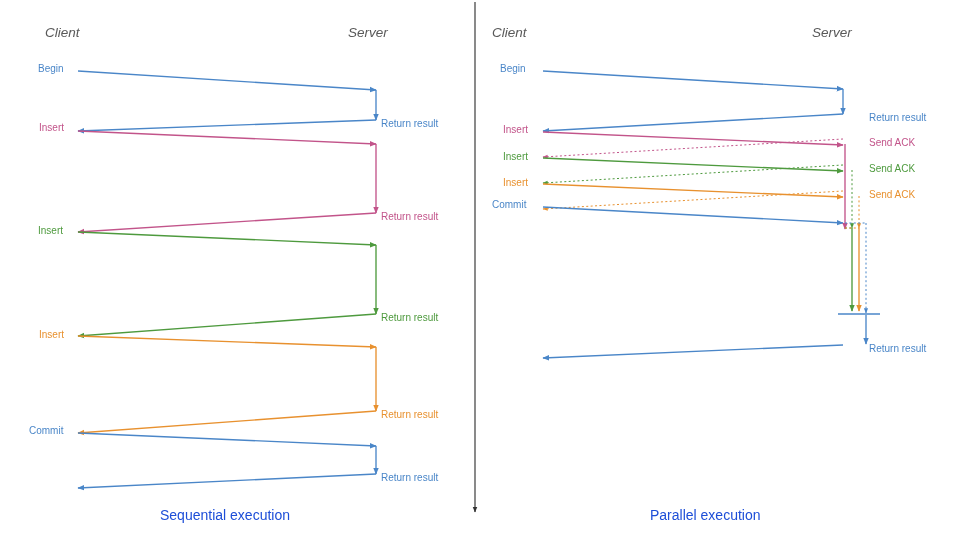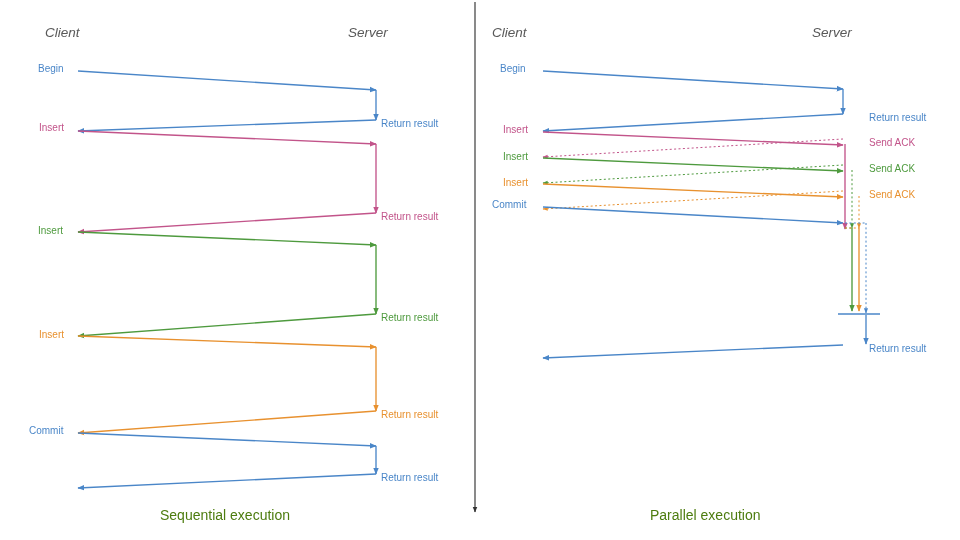--- a/index.html
+++ b/index.html
@@ -2,21 +2,21 @@
 <html><head>
 <meta charset="utf-8">
 <style>
   html,body{margin:0;padding:0;background:#ffffff;}
   body{width:960px;height:540px;overflow:hidden;
        font-family:"Liberation Sans","DejaVu Sans",sans-serif;}
   #stage{position:relative;width:856px;height:540px;background:#fff;padding-left:7px;}
   svg.layer{position:absolute;left:0;top:0;width:960px;height:540px;}
   .lbl{position:absolute;white-space:nowrap;font-size:10px;line-height:1;}
   .actor{font-style:italic;color:#595959;font-size:13.5px;}
-  .caption{color:#4d7c0f;font-size:14px;}
+  .caption{color:#1d4ed8;font-size:14px;}
   .timelbl{color:#202020;font-size:12.5px;margin-top:35px;}
 </style>
 </head>
 <body>
 
 <div id="stage">
 
   <svg class="layer" id="wire" viewBox="0 0 960 540" xmlns="http://www.w3.org/2000/svg">
       <defs>
         <marker id="ah-blue-end" viewBox="0 0 10 10" refX="9" refY="5" markerWidth="5.2" markerHeight="5.2" orient="auto-start-reverse" markerUnits="strokeWidth">

